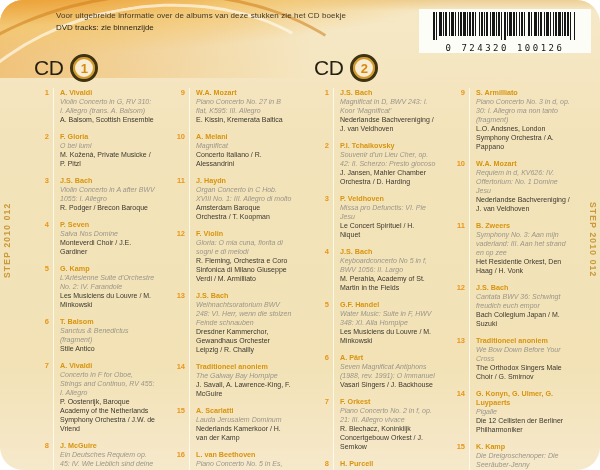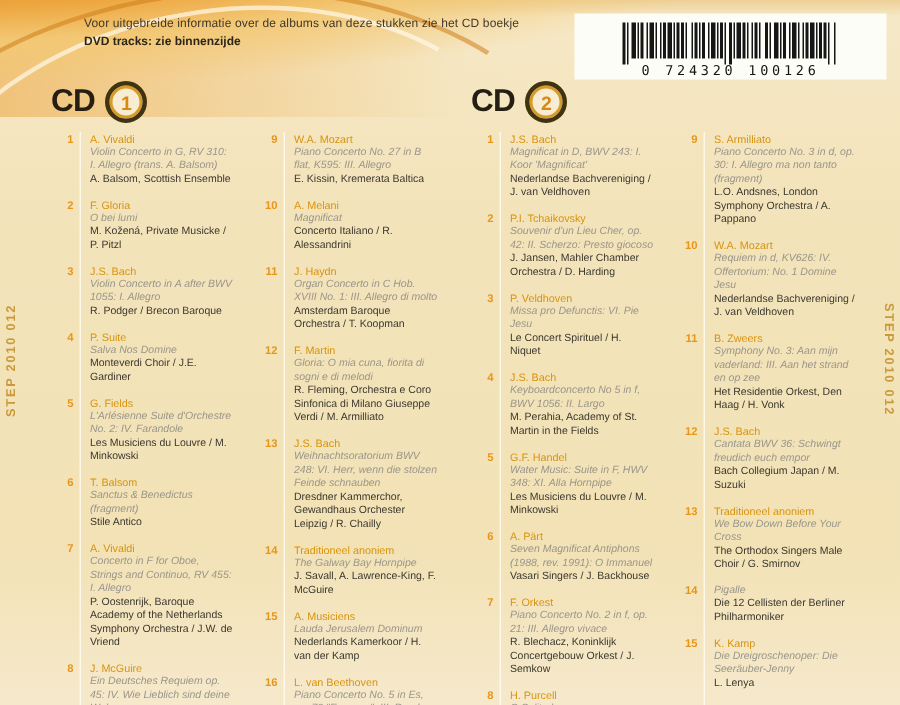--- a/index.html
+++ b/index.html
@@ -1,73 +1,74 @@
 <!DOCTYPE html>
 <html style="--accent-orange: #d8940f; --number-orange: #e8961b; --banner-orange: #eda63f; --work-gray: #9a968a; --text-dark: #3b382f; --spine-orange: #c9993b;"><head>
 <meta charset="utf-8">
 <style>
   html,body { margin:0; padding:0; }
   .page {
     position:relative; width:600px; height:470px; overflow:hidden;
     font-family:"Liberation Sans", sans-serif;
     background:linear-gradient(to bottom, #f6e9c8 0%, #f3e3ba 30%, #f2e2b6 78%, #f6e9cb 100%);
+    border-radius:23px;
   }
   
   .banner {
     position:absolute; top:0; left:0; right:0; height:78px; pointer-events:none;
     background:
       radial-gradient(130% 170% at -8% -45%, #d7831c 0%, var(--banner-orange,#eda63f) 30%, rgba(243,200,115,0.9) 47%, rgba(247,233,198,0) 70%),
       linear-gradient(to bottom, rgba(226,176,90,0.45) 0%, rgba(226,176,90,0) 14%),
       linear-gradient(97deg, rgba(236,164,60,0.55) 0%, rgba(246,230,192,0.2) 52%, rgba(246,230,192,0) 100%);
   }
   .swirl1, .swirl2 {
     position:absolute; border-radius:50%; border:3px solid transparent;
   }
   .swirl1 { width:430px; height:300px; left:-70px; top:6px; border-top-color:rgba(255,249,233,0.7); transform:rotate(-10deg); }
   .swirl2 { width:520px; height:360px; left:-120px; top:-6px; border-top-color:rgba(205,125,25,0.55); transform:rotate(-7deg); }
   .banner-text { position:absolute; left:56px; top:11px; }
   .banner-info { font-size:8px; color:#40382a; letter-spacing:0.1px; }
-  .banner-dvd  { font-size:8px; font-weight:bold; color:#2d2617; margin-top:3px; }
+  .banner-dvd  { font-size:8px; font-weight:normal; color:#2d2617; margin-top:3px; }
   
   .barcode-box {
-    position:absolute; top:9px; right:9px; width:208px; height:44px;
+    position:absolute; top:9px; right:9px; width:172px; height:44px;
     background:#fdfdf8; display:flex; flex-direction:column; align-items:center;
-    justify-content:flex-end; padding-top:2px; box-sizing:border-box;
+    justify-content:space-between; padding-top:2px; box-sizing:border-box;
   }
   .barcode-digits {
     font-family:"DejaVu Sans Mono", monospace; font-size:9px; color:#141414;
     letter-spacing:2.5px; line-height:10px; margin-top:-1px; white-space:pre;
   }
   
   .spine {
     position:absolute; top:150px; height:180px; display:flex; align-items:center; justify-content:center;
     color:var(--spine-orange,#c9993b); font-size:8.5px; font-weight:bold; letter-spacing:1.2px;
   }
   .spine-left  { left:2px;  writing-mode:vertical-rl; transform:rotate(180deg); }
   .spine-right { right:2px; writing-mode:vertical-rl; }
   
   .content { position:absolute; left:34px; right:28px; top:54px; bottom:12px; display:flex; gap:22px; }
   .cd-section { flex:1; min-width:0; }
   .cd-header { display:flex; align-items:center; gap:7px; height:28px; margin-bottom:6px; }
-  .cd-label { font-size:21px; font-weight:700; color:#241f12; letter-spacing:-0.5px; }
+  .cd-label { font-size:21px; font-weight:400; color:#241f12; letter-spacing:-0.5px; }
   .cd-badge {
     width:22px; height:22px; border-radius:50%; background:#f8ecd2;
     border:3px solid #41330f; box-shadow:inset 0 0 0 2px #d79b28;
     display:flex; align-items:center; justify-content:center;
   }
   .cd-badge-num { color:#d8890f; font-weight:800; font-size:13px; }
   .cols { display:flex; gap:14px; }
   .col { flex:1; min-width:0; position:relative; padding-left:26px; }
   .col-rule { position:absolute; left:19px; top:0; bottom:6px; width:1px; background:rgba(255,252,240,0.85); }
   .track { position:relative; margin-bottom:8px; }
   .num {
     position:absolute; left:-26px; width:15px; text-align:right;
     color:var(--number-orange,#e8961b); font-weight:bold; font-size:7.5px; line-height:9px;
   }
-  .composer { color:var(--accent-orange,#d8940f); font-weight:normal; font-size:7.2px; line-height:9px; }
+  .composer { color:var(--accent-orange,#d8940f); font-weight:bold; font-size:7.2px; line-height:9px; }
   .work { color:var(--work-gray,#9a968a); font-style:italic; font-size:7px; line-height:9px; }
   .perf { color:var(--text-dark,#3b382f); font-size:7px; line-height:9px; }
 </style>
 </head>
 <body>
 
 <div class="page">
 
   <div class="banner">
     <div class="swirl2"></div>
@@ -161,27 +162,27 @@
               <div class="perf">M. Kožená, Private Musicke / P. Pitzl</div>
             </div>
             <div class="track">
               <span class="num">3</span>
               <div class="composer">J.S. Bach</div>
               <div class="work">Violin Concerto in A after BWV 1055: I. Allegro</div>
               <div class="perf">R. Podger / Brecon Baroque</div>
             </div>
             <div class="track">
               <span class="num">4</span>
-              <div class="composer">P. Suite</div>
+              <div class="composer">P. Seven</div>
               <div class="work">Salva Nos Domine</div>
               <div class="perf">Monteverdi Choir / J.E. Gardiner</div>
             </div>
             <div class="track">
               <span class="num">5</span>
-              <div class="composer">G. Fields</div>
+              <div class="composer">G. Kamp</div>
               <div class="work">L'Arlésienne Suite d'Orchestre No. 2: IV. Farandole</div>
               <div class="perf">Les Musiciens du Louvre / M. Minkowski</div>
             </div>
             <div class="track">
               <span class="num">6</span>
               <div class="composer">T. Balsom</div>
               <div class="work">Sanctus &amp; Benedictus (fragment)</div>
               <div class="perf">Stile Antico</div>
             </div>
             <div class="track">
@@ -211,39 +212,39 @@
               <div class="perf">Concerto Italiano / R. Alessandrini</div>
             </div>
             <div class="track">
               <span class="num">11</span>
               <div class="composer">J. Haydn</div>
               <div class="work">Organ Concerto in C Hob. XVIII No. 1: III. Allegro di molto</div>
               <div class="perf">Amsterdam Baroque Orchestra / T. Koopman</div>
             </div>
             <div class="track">
               <span class="num">12</span>
-              <div class="composer">F. Martin</div>
+              <div class="composer">F. Violin</div>
               <div class="work">Gloria: O mia cuna, fiorita di sogni e di melodi</div>
               <div class="perf">R. Fleming, Orchestra e Coro Sinfonica di Milano Giuseppe Verdi / M. Armilliato</div>
             </div>
             <div class="track">
               <span class="num">13</span>
               <div class="composer">J.S. Bach</div>
               <div class="work">Weihnachtsoratorium BWV 248: VI. Herr, wenn die stolzen Feinde schnauben</div>
               <div class="perf">Dresdner Kammerchor, Gewandhaus Orchester Leipzig / R. Chailly</div>
             </div>
             <div class="track">
               <span class="num">14</span>
               <div class="composer">Traditioneel anoniem</div>
               <div class="work">The Galway Bay Hornpipe</div>
               <div class="perf">J. Savall, A. Lawrence-King, F. McGuire</div>
             </div>
             <div class="track">
               <span class="num">15</span>
-              <div class="composer">A. Musiciens</div>
+              <div class="composer">A. Scarlatti</div>
               <div class="work">Lauda Jerusalem Dominum</div>
               <div class="perf">Nederlands Kamerkoor / H. van der Kamp</div>
             </div>
             <div class="track">
               <span class="num">16</span>
               <div class="composer">L. van Beethoven</div>
               <div class="work">Piano Concerto No. 5 in Es, op. 73 "Emperor": III. Rondo. Allegro</div>
             </div>
           </div>
       </div>
@@ -334,20 +335,21 @@
               <div class="perf">Bach Collegium Japan / M. Suzuki</div>
             </div>
             <div class="track">
               <span class="num">13</span>
               <div class="composer">Traditioneel anoniem</div>
               <div class="work">We Bow Down Before Your Cross</div>
               <div class="perf">The Orthodox Singers Male Choir / G. Smirnov</div>
             </div>
             <div class="track">
               <span class="num">14</span>
+              <div class="composer">G. Konyn, G. Ulmer, G. Luypaerts</div>
               <div class="work">Pigalle</div>
               <div class="perf">Die 12 Cellisten der Berliner Philharmoniker</div>
             </div>
             <div class="track">
               <span class="num">15</span>
               <div class="composer">K. Kamp</div>
               <div class="work">Die Dreigroschenoper: Die Seeräuber-Jenny</div>
               <div class="perf">L. Lenya</div>
             </div>
           </div>

